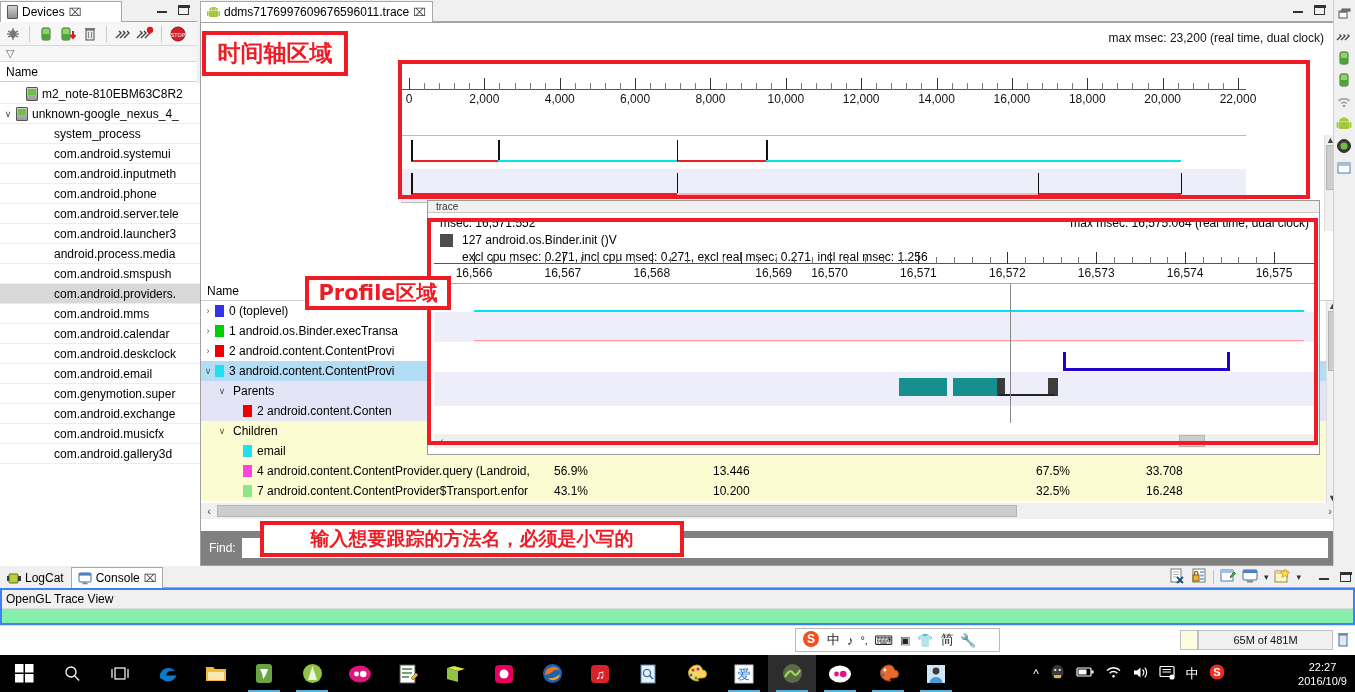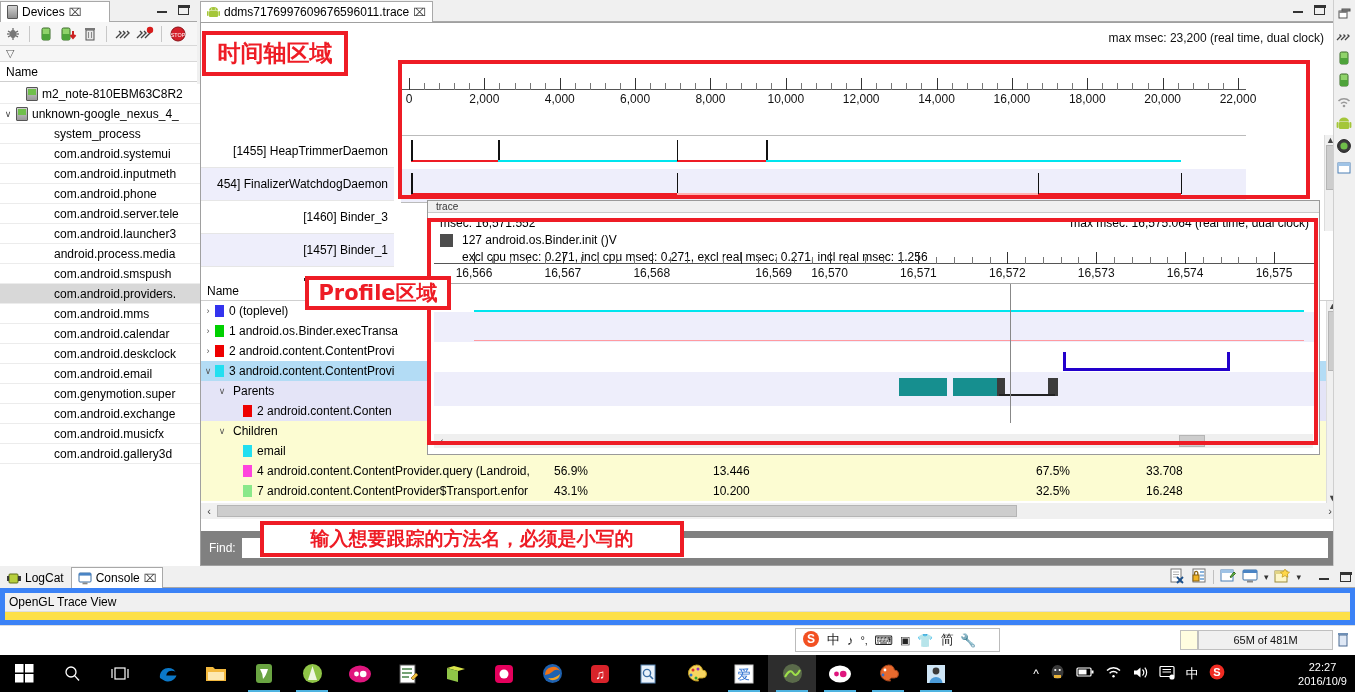--- a/index.html
+++ b/index.html
@@ -85,21 +85,21 @@
   .prow.child { background:#fcfcd2; }
 
   
   #findbar { position:absolute; left:0; right:0; bottom:0; height:34px; background:#808080; display:flex; align-items:center; padding-left:8px; }
   #findbar .flabel { color:#fff; font-size:12px; margin-right:6px; }
   #findInput { flex:1; height:20px; background:#fff; border:none; margin-right:8px; }
 
   
   #console { position:absolute; left:0; top:566px; width:1355px; height:59px; background:#f0f0f0; }
   #console .ctabs { height:22px; display:flex; align-items:flex-end; }
-  #console .cbody { position:absolute; left:0; top:22px; right:0; bottom:0; background:#fde047; border:5px solid #3b82f6; }
+  #console .cbody { position:absolute; left:0; top:22px; right:0; bottom:0; background:#86efac; border:2px solid #3b82f6; }
   #console .cline { padding:2px 4px; font-size:12px; background:#f0f0f0; border-bottom:1px solid #ddd;}
 
   
   #rightbar { position:absolute; right:0; top:0; width:22px; height:566px; background:#f0f0f0; border-left:1px solid #cfcfcf; }
   #rightbar .ricon { width:18px; height:18px; margin:4px auto; display:block; }
   #taskbar { position:absolute; left:0; top:655px; width:1355px; height:37px; background:#000; display:flex; align-items:center; }
   .tbi { width:48px; height:37px; display:flex; align-items:center; justify-content:center; position:relative; }
   .tbi.run::after { content:""; position:absolute; bottom:0; left:8px; right:8px; height:2px; background:#4db3e0; }
   .tbi.active { background:#2d2d2d; }
   .clock { margin-left:auto; color:#fff; font-size:11px; text-align:center; line-height:14px; padding-right:8px;}
@@ -121,21 +121,21 @@
 
   .statusrow { position:absolute; left:0; top:625px; width:1355px; height:30px; background:#fff; border-top:1px solid #ddd;}
 </style>
 </head>
 <body>
 
 <div class="app">
 
   <div id="devices">
     <div class="dtabbar">
-      <div class="tab" style="width:110px;">
+      <div class="tab" style="width:122px;">
         <span style="width:11px;height:14px;background:linear-gradient(#d2d2d2,#8f8f8f);border:1px solid #555;border-radius:1px;position:relative;display:inline-block;"></span>
         <span>Devices</span>
         <span class="closeX">⌧</span>
       </div>
       <div style="flex:1;height:21px;background:#f0f0f0;border-bottom:1px solid #a8a8a8;"></div>
       <div class="winbtns" style="right:8px; top:5px;">
         <span class="winbtn min"></span>
         <span class="winbtn max"></span>
       </div>
     </div>
@@ -416,37 +416,20 @@
         <div class="tick major" style="left: 761.636px;"></div>
         <div class="lab" style="left: 761.636px;">20,000</div>
         <div class="tick" style="left: 776.709px;"></div>
         <div class="tick" style="left: 791.782px;"></div>
         <div class="tick" style="left: 806.855px;"></div>
         <div class="tick" style="left: 821.927px;"></div>
         <div class="tick major" style="left: 837px;"></div>
         <div class="lab" style="left: 837px;">22,000</div>
       </div>
 
-    <div id="tlNames" style="top:112px;height:100px;">
-        <div class="tname">
-          <span>[1455] HeapTrimmerDaemon</span>
-        </div>
-        <div class="tname alt">
-          <span>454] FinalizerWatchdogDaemon</span>
-        </div>
-        <div class="tname">
-          <span>[1460] Binder_3</span>
-        </div>
-        <div class="tname alt">
-          <span>[1457] Binder_1</span>
-        </div>
-        <div class="tname">
-          <span>[1459] Binder_2</span>
-        </div>
-      </div>
 
     <div id="tlPlot" style="position:absolute;left:200px;top:112px;width:845px;height:100px;background:#fff;border-top:1px solid #bbb;overflow:hidden;">
         <div style="position: absolute; left: 0px; right: 0px; height: 33px; top: 0px;">
           <div style="position: absolute; left: 10.144px; width: 87.1879px; top: 24px; height: 2px; background: rgb(238, 28, 37);"></div>
           <div style="position: absolute; left: 10.144px; top: 4px; width: 1.5px; height: 21px; background: rgb(17, 17, 17);"></div>
           <div style="position: absolute; left: 97.3319px; top: 4px; width: 1.5px; height: 21px; background: rgb(17, 17, 17);"></div>
           <div style="position: absolute; left: 97.3319px; width: 178.664px; top: 24px; height: 2px; background: rgb(0, 229, 238);"></div>
           <div style="position: absolute; left: 275.996px; width: 89.3319px; top: 24px; height: 2px; background: rgb(238, 28, 37);"></div>
           <div style="position: absolute; left: 275.996px; top: 4px; width: 1.5px; height: 21px; background: rgb(17, 17, 17);"></div>
           <div style="position: absolute; left: 365.328px; top: 4px; width: 1.5px; height: 21px; background: rgb(17, 17, 17);"></div>

